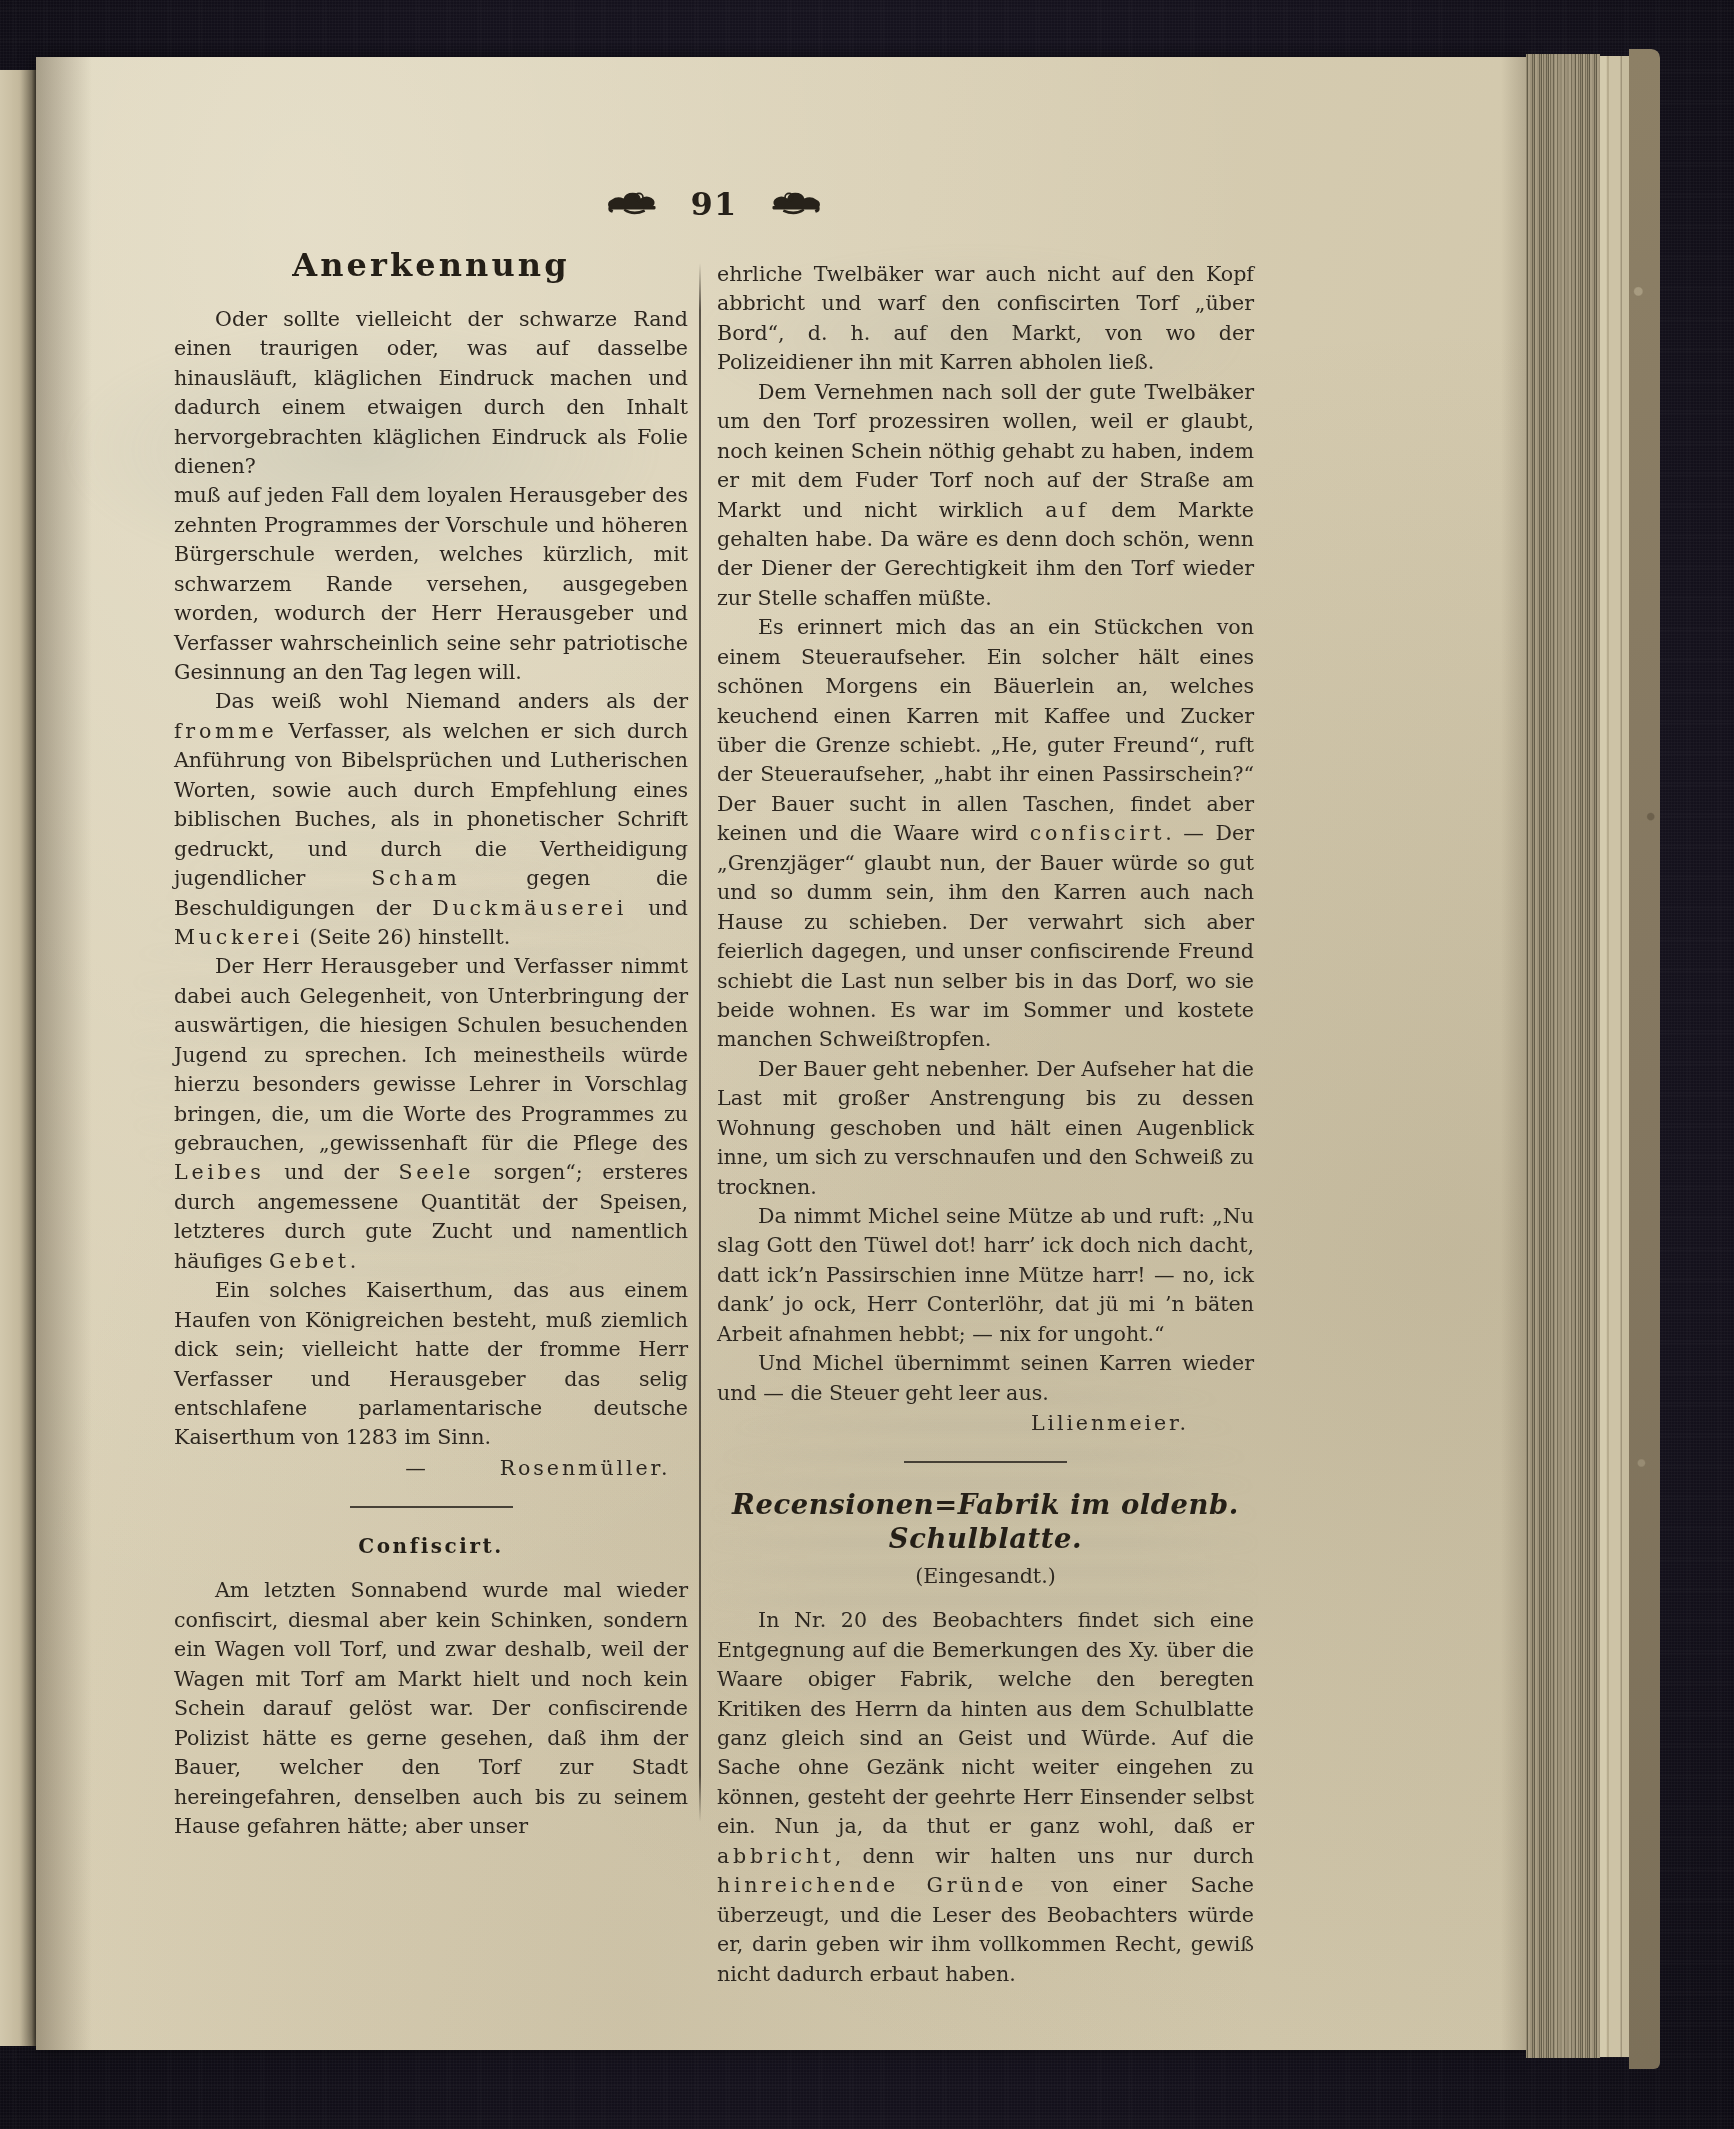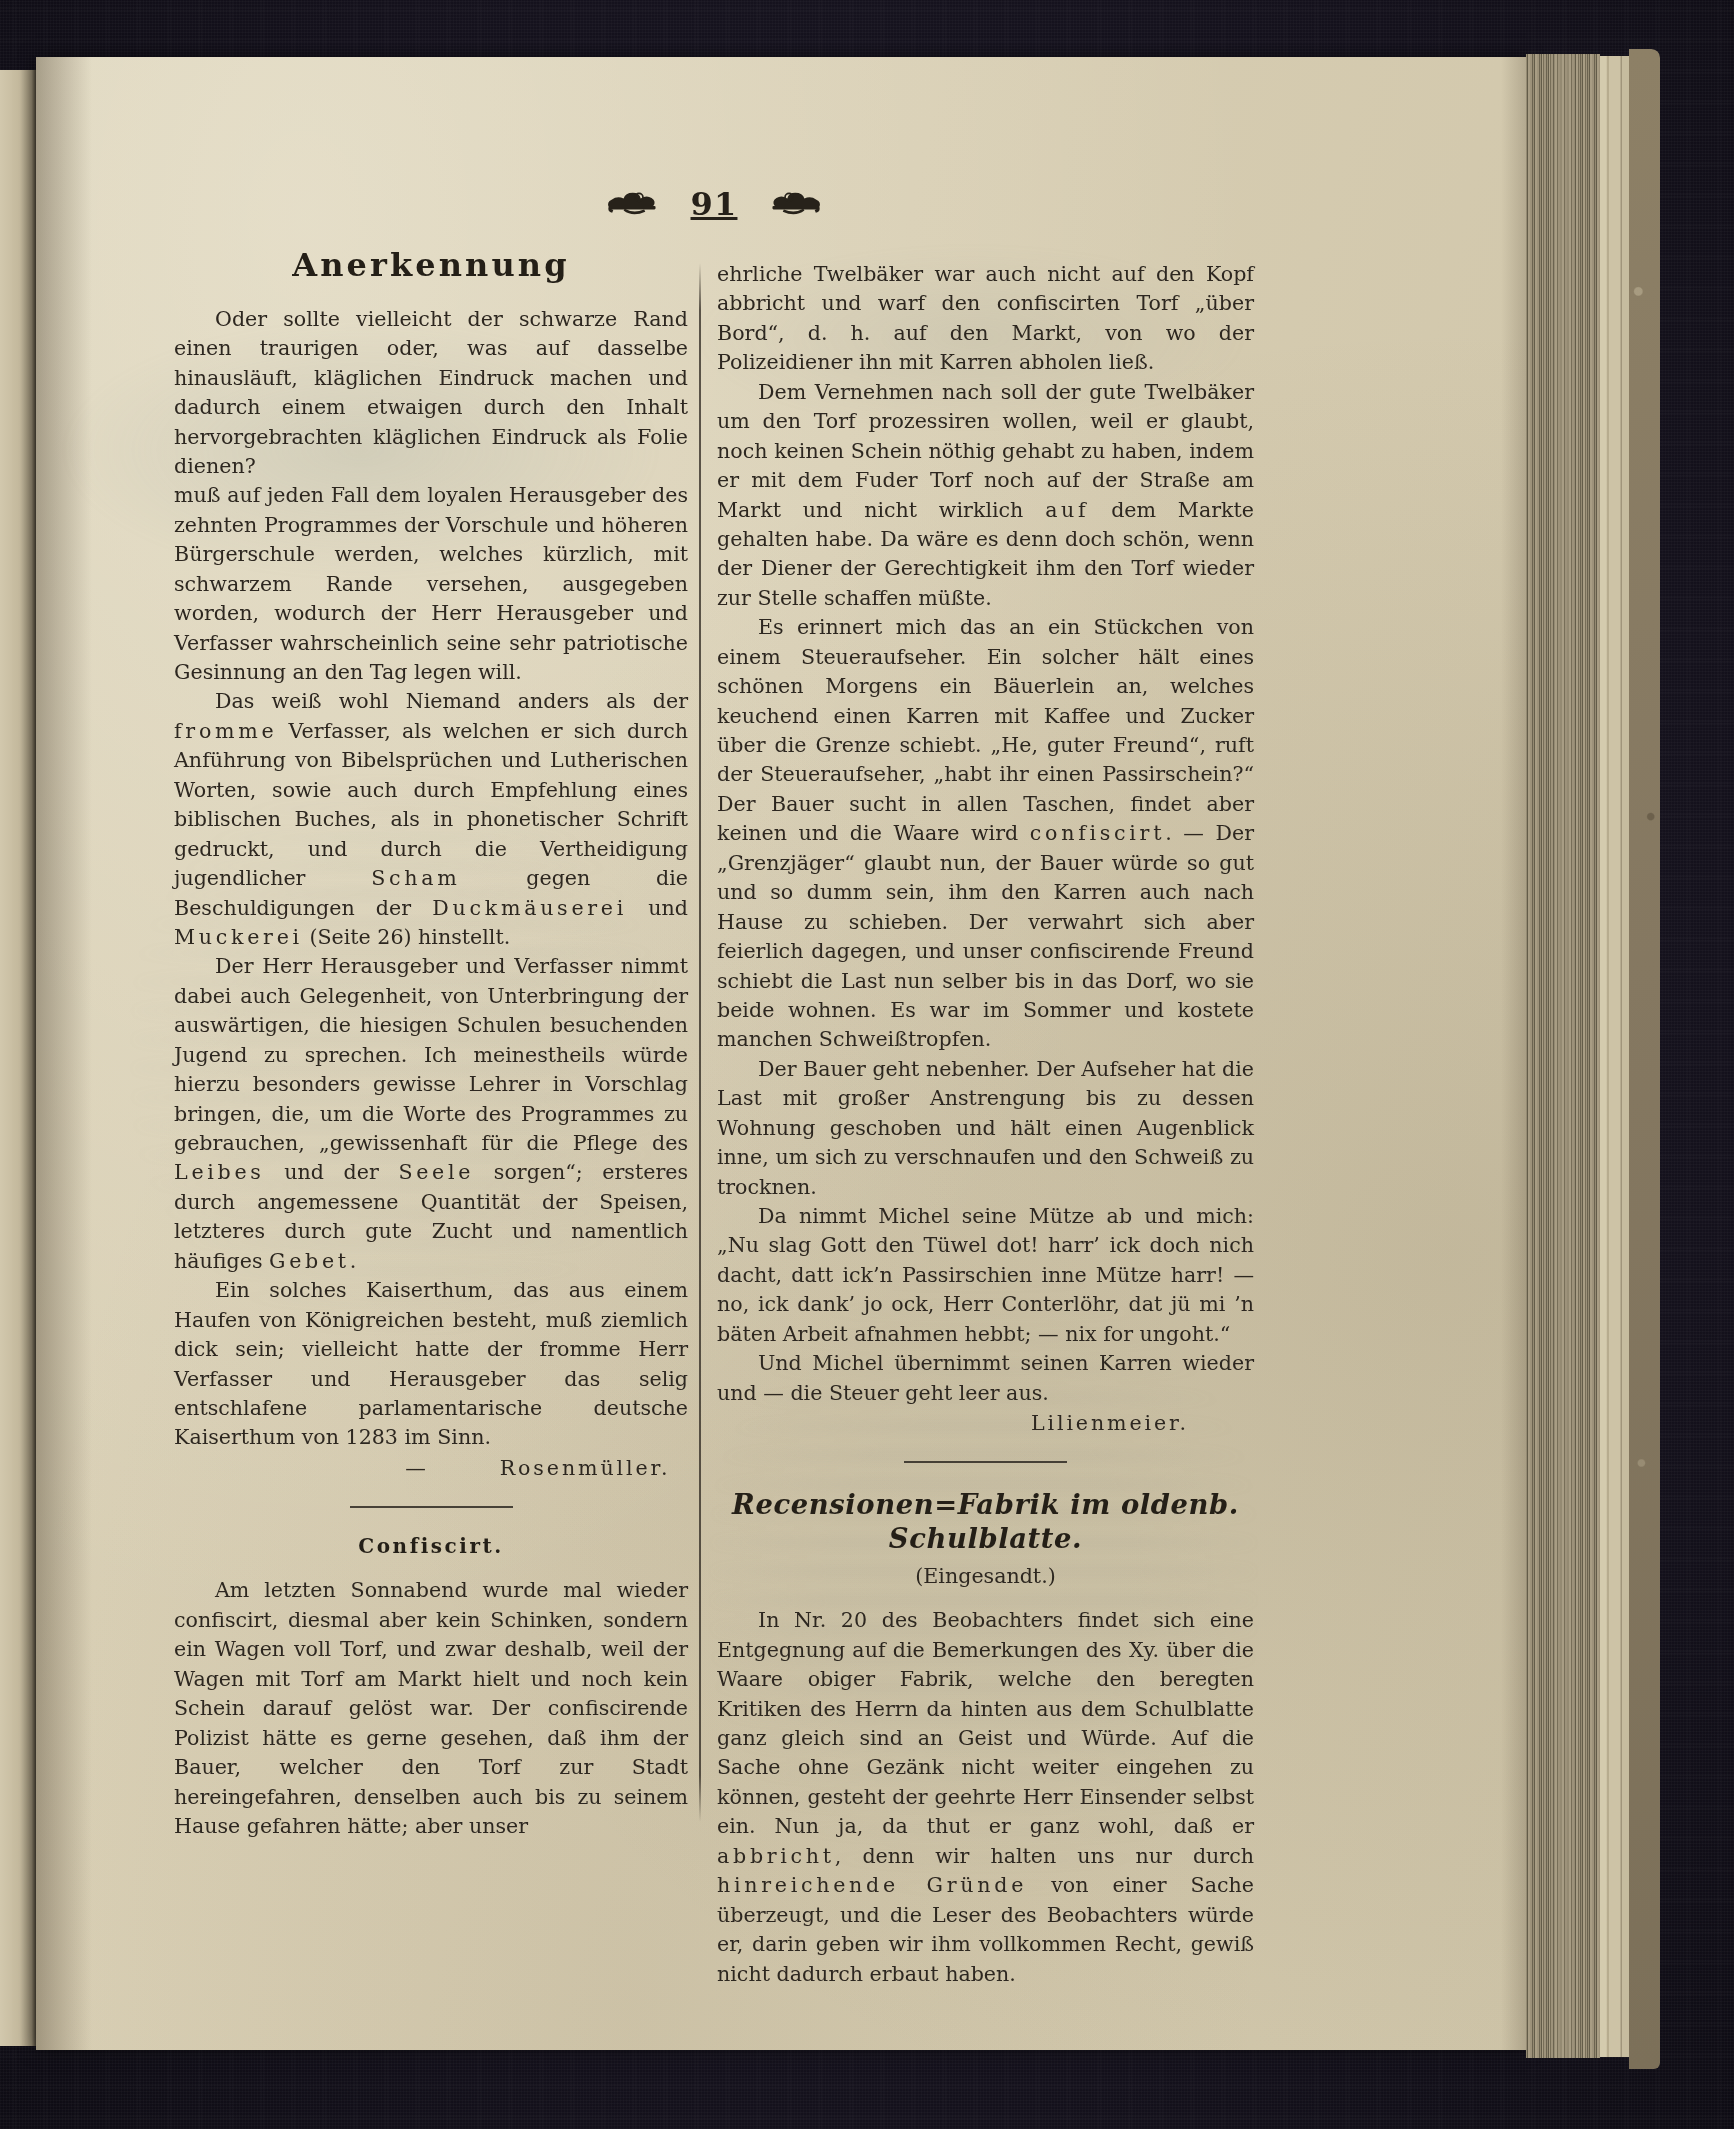--- a/index.html
+++ b/index.html
@@ -45,21 +45,21 @@
     background:linear-gradient(to right,#d4cbae 0 6.2px,#b7ac8f 7.5px 8.7px,#cdc3a6 8.7px 20px,#a0957b 21px 22.4px,#c6bc9f 22.4px 29px);}
   .cover{position:absolute;left:1629px;top:49px;width:31px;height:2020px;border-radius:0 8.7px 6.2px 0;
     background:
       radial-gradient(circle at 30% 12%, rgba(220,210,180,.35) 0 3.7px, rgba(0,0,0,0) 5px),
       radial-gradient(circle at 70% 38%, rgba(60,50,35,.35) 0 3.1px, rgba(0,0,0,0) 4.4px),
       radial-gradient(circle at 40% 70%, rgba(220,210,180,.25) 0 3.1px, rgba(0,0,0,0) 4.4px),
       linear-gradient(to bottom,#8d8066,#857861 45%,#7c7059);}
   
   .pagehead{position:absolute;left:460px;top:128px;width:436px;display:flex;
     align-items:center;justify-content:center;gap:26px;color:#27221a;}
-  .pagenum{font-size:32px;font-weight:bold;letter-spacing:1.2px;color:#26211a;text-decoration:underline;}
+  .pagenum{font-size:32px;font-weight:bold;letter-spacing:1.2px;color:#26211a;}
   .fleuron{width:60px;height:27.4px;display:block;}
   .flip{transform:scaleX(-1);}
   
   .col{position:absolute;color:#2d2720;font-size:20.6px;line-height:1.43;text-align:justify;}
   .col-left{left:138px;top:186px;width:514px;}
   .col-right{left:681px;top:203px;width:537px;}
   .vrule{position:absolute;left:663px;top:206px;width:1.9px;height:1559px;
     background:linear-gradient(to bottom,rgba(45,39,32,0),rgba(45,39,32,.75) 3%,rgba(45,39,32,.75) 97%,rgba(45,39,32,0));}
   .art-heading{margin:0 0 16px 0;text-align:center;font-weight:bold;color:#241f17;}
   [data-article-id="anerkennung"] .art-heading{font-size:32px;letter-spacing:3.1px;}
@@ -130,21 +130,21 @@
           <h2 class="art-heading">Confiscirt.</h2>
           <p class="para indent"><span>Am letzten Sonnabend wurde mal wieder confiscirt, diesmal aber kein Schinken, sondern ein Wagen voll Torf, und zwar deshalb, weil der Wagen mit Torf am Markt hielt und noch kein Schein darauf gelöst war. Der confiscirende Polizist hätte es gerne gesehen, daß ihm der Bauer, welcher den Torf zur Stadt hereingefahren, denselben auch bis zu seinem Hause gefahren hätte; aber unser</span></p>
         </div>
       </div>
     <div class="col col-right">
         <div class="article" data-article-id="confiscirt-fortsetzung">
           <p class="para"><span>ehrliche Twelbäker war auch nicht auf den Kopf abbricht und warf den confiscirten Torf „über Bord“, d. h. auf den Markt, von wo der Polizeidiener ihn mit Karren abholen ließ.</span></p>
           <p class="para indent"><span>Dem Vernehmen nach soll der gute Twelbäker um den Torf prozessiren wollen, weil er glaubt, noch keinen Schein nöthig gehabt zu haben, indem er mit dem Fuder Torf noch auf der Straße am Markt und nicht wirklich </span><span class="gesperrt">auf</span><span> dem Markte gehalten habe. Da wäre es denn doch schön, wenn der Diener der Gerechtigkeit ihm den Torf wieder zur Stelle schaffen müßte.</span></p>
           <p class="para indent"><span>Es erinnert mich das an ein Stückchen von einem Steueraufseher. Ein solcher hält eines schönen Morgens ein Bäuerlein an, welches keuchend einen Karren mit Kaffee und Zucker über die Grenze schiebt. „He, guter Freund“, ruft der Steueraufseher, „habt ihr einen Passirschein?“ Der Bauer sucht in allen Taschen, findet aber keinen und die Waare wird </span><span class="gesperrt">confiscirt</span><span>. — Der „Grenzjäger“ glaubt nun, der Bauer würde so gut und so dumm sein, ihm den Karren auch nach Hause zu schieben. Der verwahrt sich aber feierlich dagegen, und unser confiscirende Freund schiebt die Last nun selber bis in das Dorf, wo sie beide wohnen. Es war im Sommer und kostete manchen Schweißtropfen.</span></p>
           <p class="para indent"><span>Der Bauer geht nebenher. Der Aufseher hat die Last mit großer Anstrengung bis zu dessen Wohnung geschoben und hält einen Augenblick inne, um sich zu verschnaufen und den Schweiß zu trocknen.</span></p>
-          <p class="para indent"><span>Da nimmt Michel seine Mütze ab und mich: „Nu slag Gott den Tüwel dot! harr’ ick doch nich dacht, datt ick’n Passirschien inne Mütze harr! — no, ick dank’ jo ock, Herr Conterlöhr, dat jü mi ’n bäten Arbeit afnahmen hebbt; — nix for ungoht.“</span></p>
+          <p class="para indent"><span>Da nimmt Michel seine Mütze ab und ruft: „Nu slag Gott den Tüwel dot! harr’ ick doch nich dacht, datt ick’n Passirschien inne Mütze harr! — no, ick dank’ jo ock, Herr Conterlöhr, dat jü mi ’n bäten Arbeit afnahmen hebbt; — nix for ungoht.“</span></p>
           <p class="para indent"><span>Und Michel übernimmt seinen Karren wieder und — die Steuer geht leer aus.</span></p>
           <div class="sigrow wide">
             <span class="sig-name">Lilienmeier.</span>
           </div>
           <div class="divider"></div>
         </div>
         <div class="article" data-article-id="recensionen">
           <h2 class="art-heading">Recensionen=Fabrik im oldenb. Schulblatte.</h2>
           <div class="art-subheading">(Eingesandt.)</div>
           <p class="para indent"><span>In Nr. 20 des Beobachters findet sich eine Entgegnung auf die Bemerkungen des Xy. über die Waare obiger Fabrik, welche den beregten Kritiken des Herrn da hinten aus dem Schulblatte ganz gleich sind an Geist und Würde. Auf die Sache ohne Gezänk nicht weiter eingehen zu können, gesteht der geehrte Herr Einsender selbst ein. Nun ja, da thut er ganz wohl, daß er </span><span class="gesperrt">abbricht</span><span>, denn wir halten uns nur durch </span><span class="gesperrt">hinreichende Gründe</span><span> von einer Sache überzeugt, und die Leser des Beobachters würde er, darin geben wir ihm vollkommen Recht, gewiß nicht dadurch erbaut haben.</span></p>

